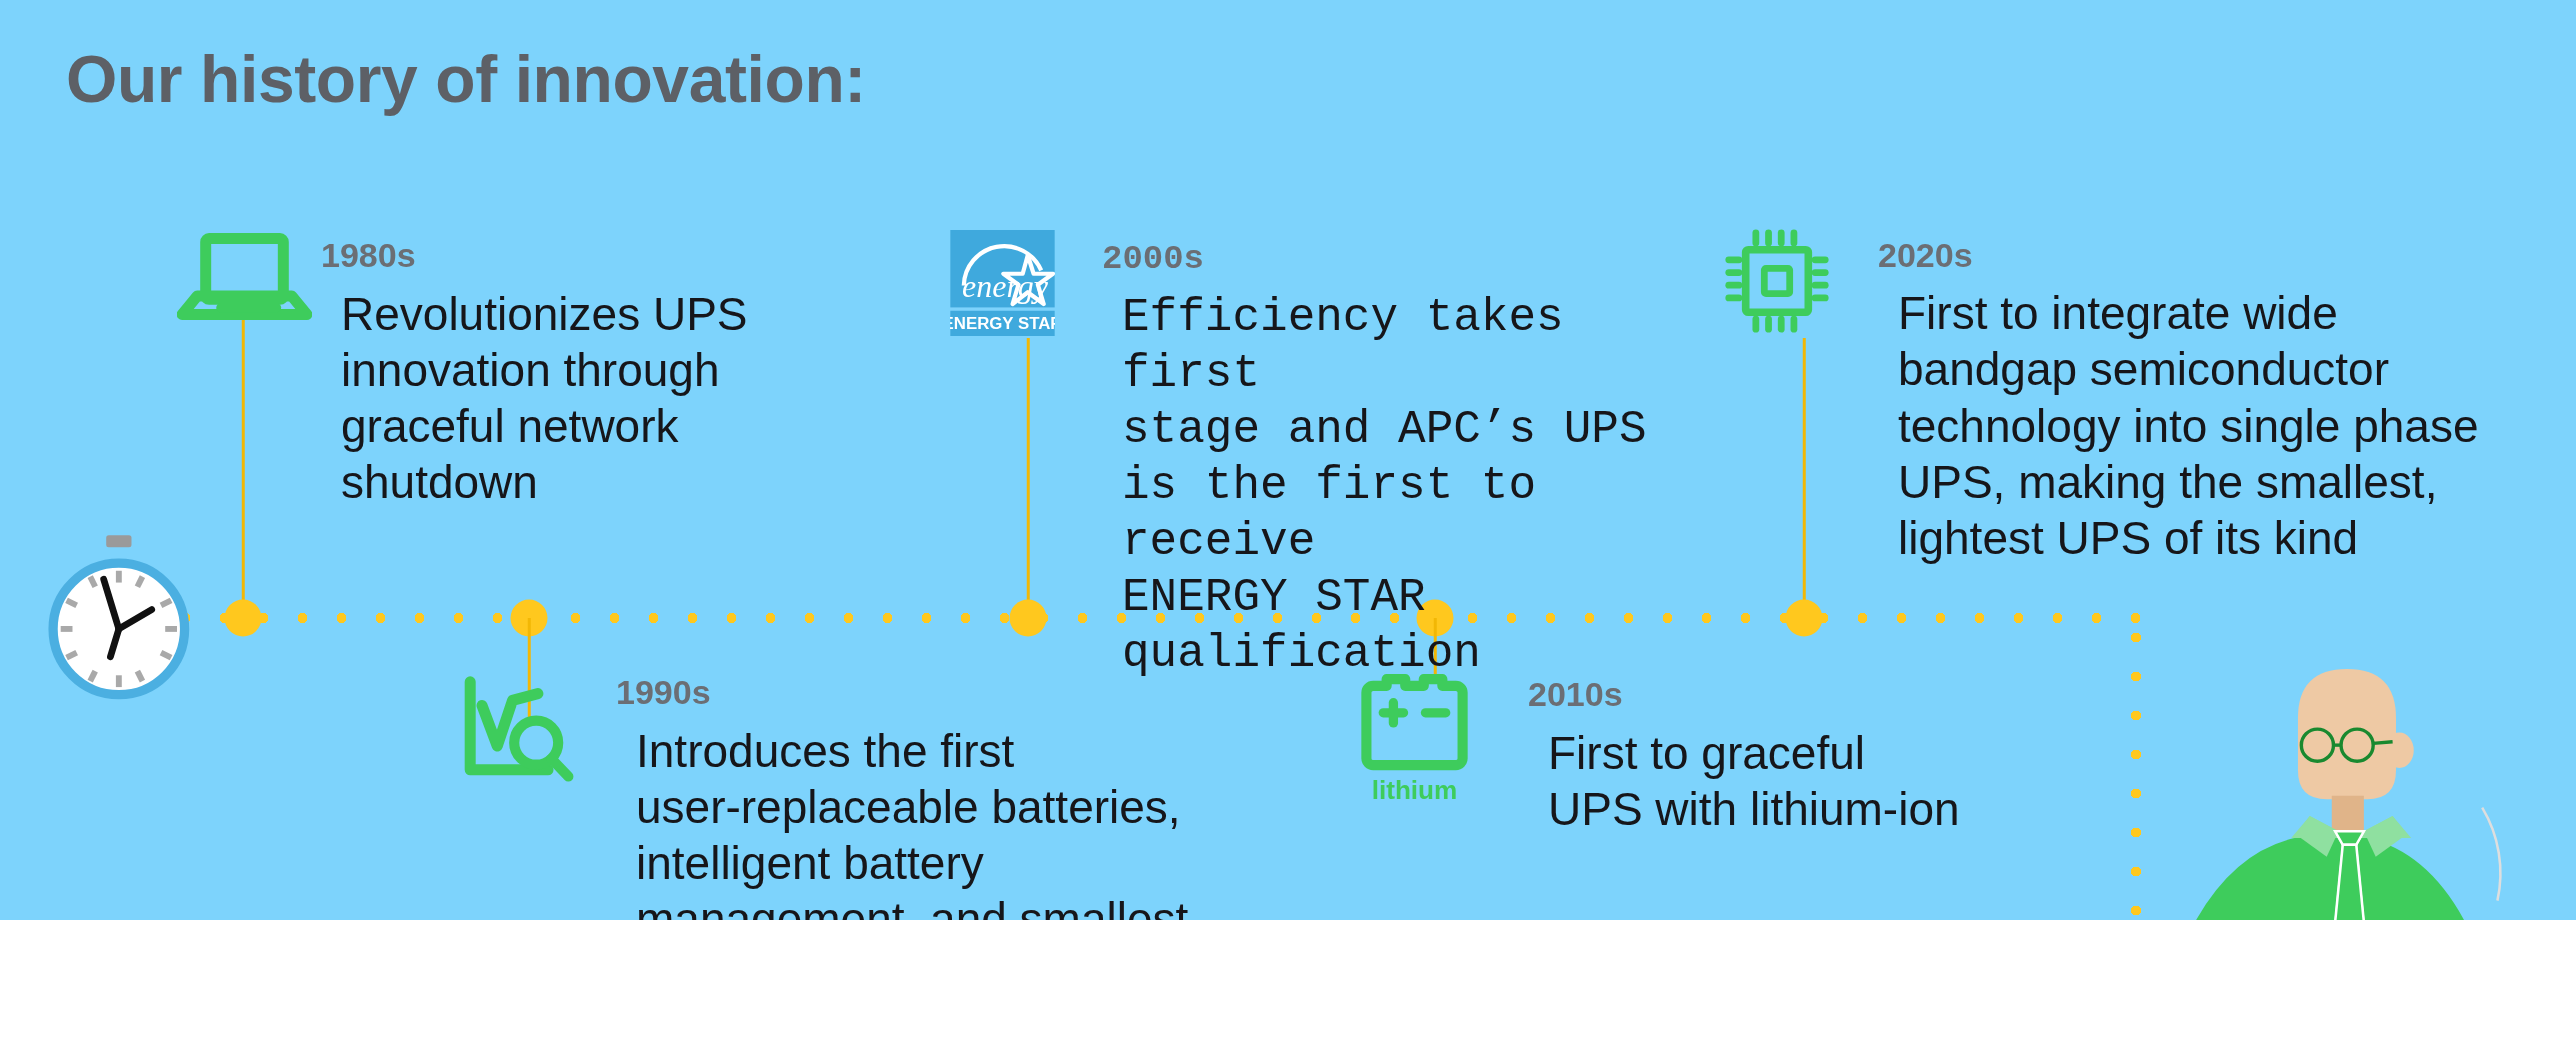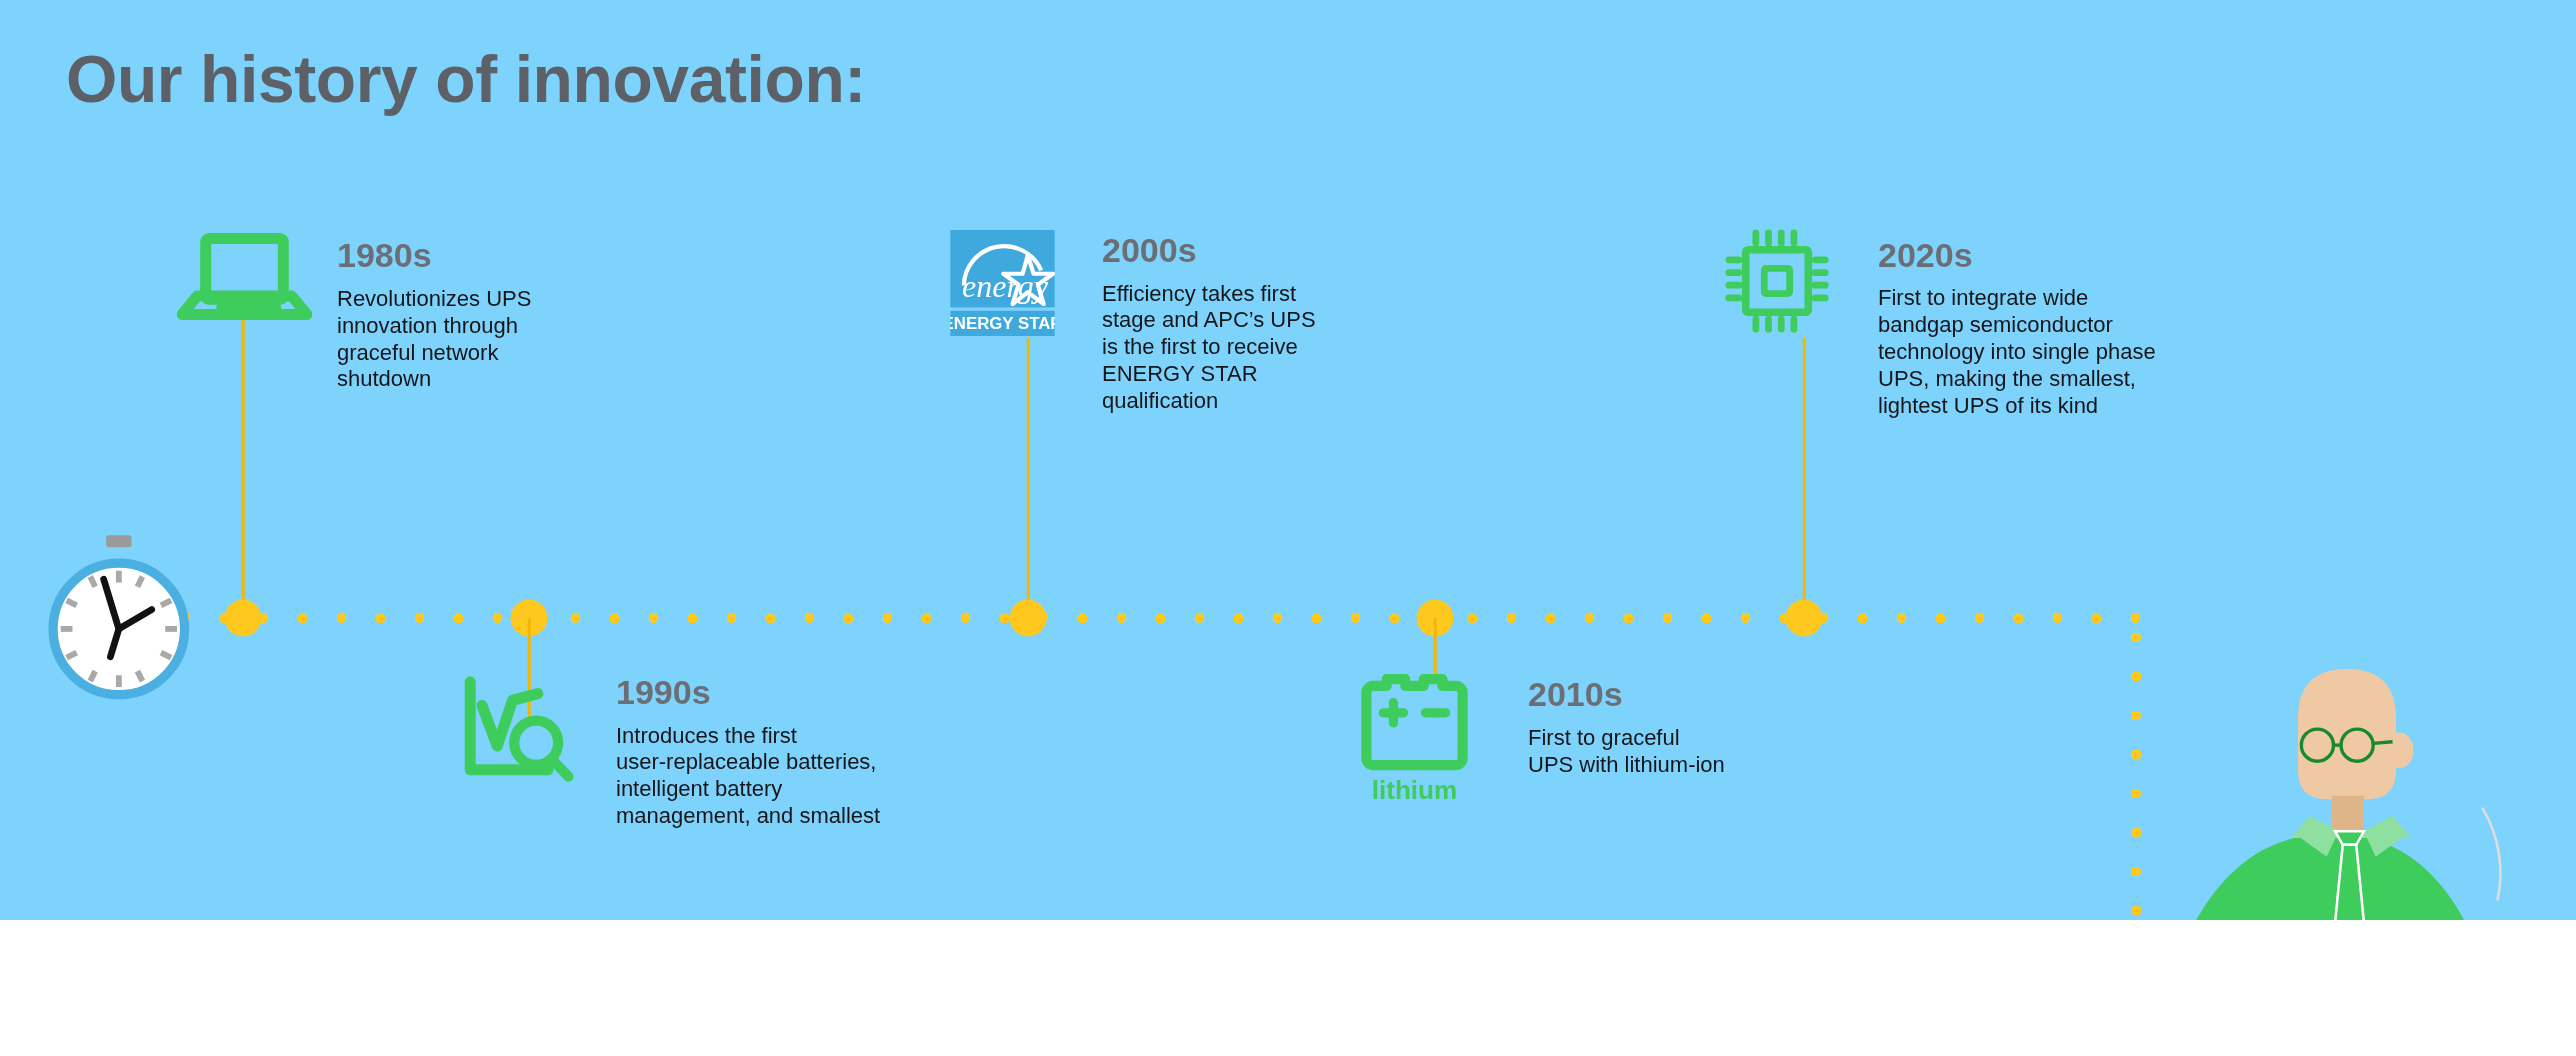--- a/index.html
+++ b/index.html
@@ -65,25 +65,26 @@
   .entry-icon{position:absolute;left:0;top:0;}
   .entry-text{position:absolute;}
   .entry-year{
     font-size:34px;
     font-weight:bold;
     color:#6b6e74;
     line-height:1;
     margin-bottom:13.5px;
   }
   .entry-desc{
-    font-size:22px;
+    font-size:46px;
     font-weight:normal;
     color:#16161a;
     line-height:1.22;
     font-stretch:condensed;
+    margin-left:20px;
   }
 
   
   #clock-icon{position:absolute;left:42px;top:532px;width:152px;height:177px;}
 
   
   #person{position:absolute;left:2085px;top:642px;width:491px;height:415px;}
 </style>
 </head>
 <body>
@@ -135,21 +136,21 @@
   </div>
 
   <div class="entry" style="left:177px;top:230px;">
     <div class="entry-icon">
       <svg viewBox="0 0 160 110" width="135" height="93">
         <rect x="34" y="10" width="92" height="72" rx="4" fill="none" stroke="#3ecc5c" stroke-width="13"></rect>
         <path d="M24 78 L136 78 L154 100 L6 100 Z" fill="none" stroke="#3ecc5c" stroke-width="13" stroke-linejoin="round"></path>
         <path d="M52 92 L118 92" stroke="#3ecc5c" stroke-width="11" stroke-linecap="round"></path>
       </svg>
     </div>
-    <div class="entry-text" style="left:160px;top:8.4px;width:616px;">
+    <div class="entry-text" style="left:144px;top:8.4px;width:616px;">
       <div class="entry-year">1980s</div>
       <div class="entry-desc">
         <div>Revolutionizes UPS</div>
         <div>innovation through</div>
         <div>graceful network</div>
         <div>shutdown</div>
       </div>
     </div>
   </div>
 
@@ -157,21 +158,21 @@
     <div class="entry-icon">
       <svg viewBox="0 0 124 126" width="105" height="106">
         <rect x="0" y="0" width="124" height="92" fill="#3fa9dd"></rect>
         <path d="M16 66 A48 48 0 0 1 108 48" fill="none" stroke="#ffffff" stroke-width="5"></path>
         <path d="M92 30 L99 52 L122 52 L104 65 L111 88 L92 74 L74 88 L81 65 L63 52 L86 52 Z" fill="none" stroke="#ffffff" stroke-width="5" stroke-linejoin="round"></path>
         <text x="14" y="80" font-family="'Liberation Serif',serif" font-size="38" font-style="italic" fill="#ffffff">energy</text>
         <rect x="0" y="96" width="124" height="30" fill="#3fa9dd"></rect>
         <text x="62" y="118" text-anchor="middle" font-family="'Liberation Sans',sans-serif" font-size="20" font-weight="bold" fill="#ffffff">ENERGY STAR</text>
       </svg>
     </div>
-    <div class="entry-text" style="left:152px;top:3px;width:591px;">
+    <div class="entry-text" style="left:152px;top:12px;width:591px;font-family:Liberation Mono, monospace;">
       <div class="entry-year">2000s</div>
       <div class="entry-desc">
         <div>Efficiency takes first</div>
         <div>stage and APC’s UPS</div>
         <div>is the first to receive</div>
         <div>ENERGY STAR</div>
         <div>qualification</div>
       </div>
     </div>
   </div>

